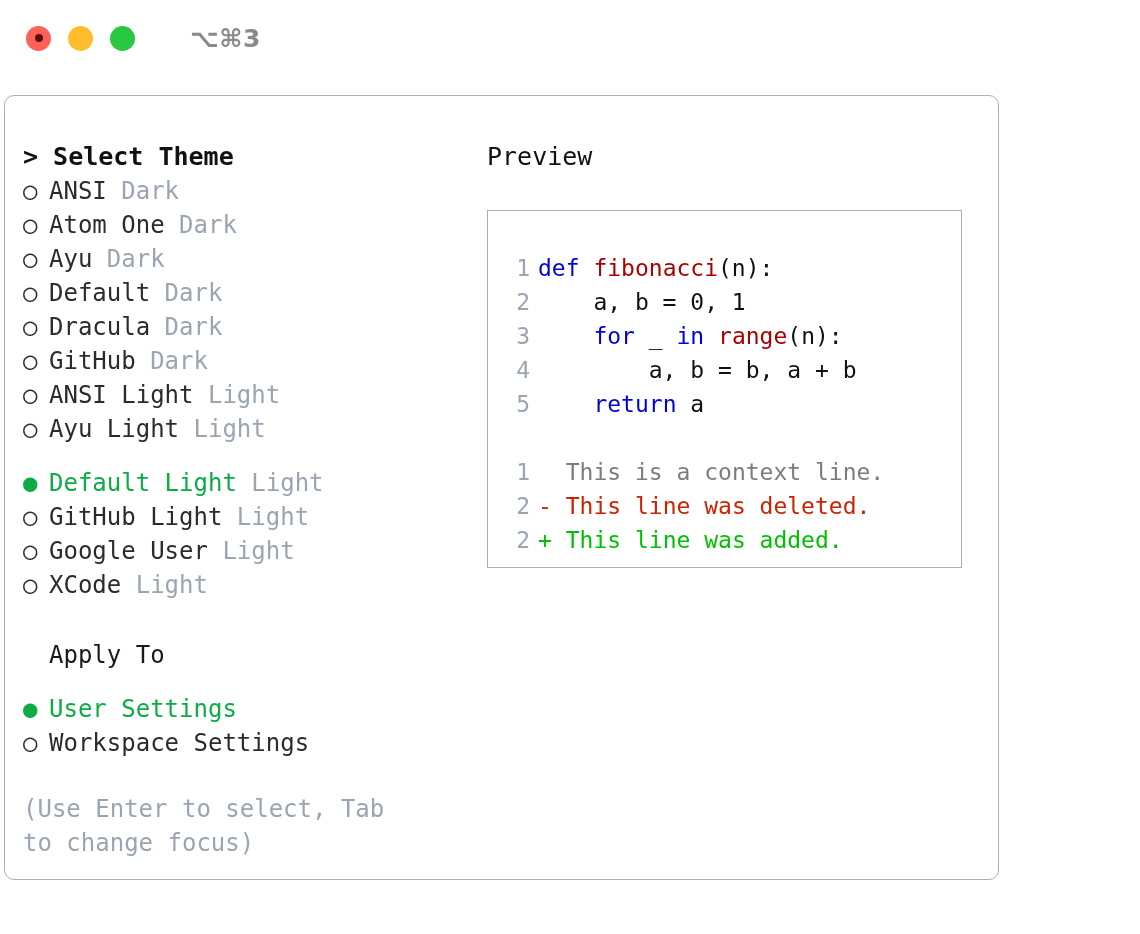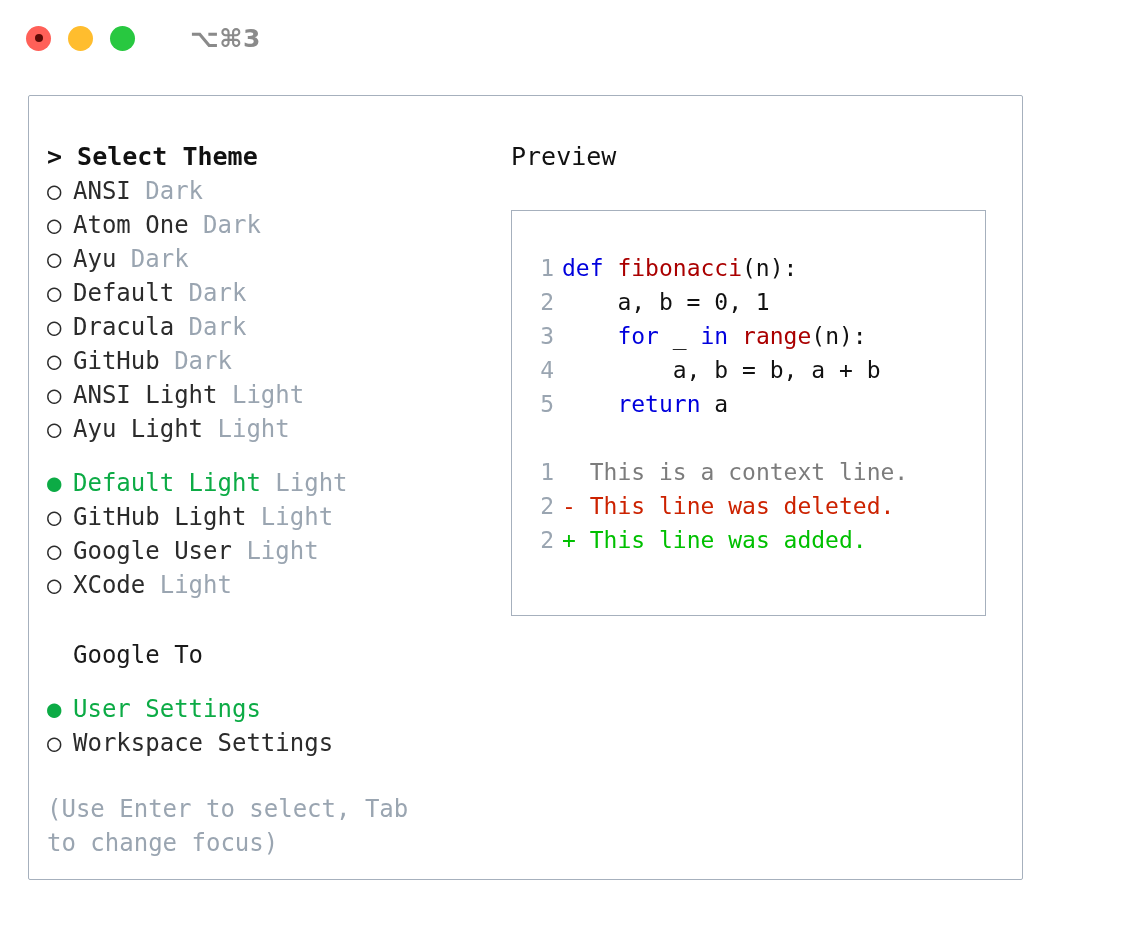--- a/index.html
+++ b/index.html
@@ -63,26 +63,26 @@
     color: #8a8a8a;
     font-size: 25px;
     font-weight: bold;
     letter-spacing: 0.5px;
     font-family: "DejaVu Sans", "Liberation Sans", sans-serif;
   }
 
   
   .panel {
     position: absolute;
-    left: 28px;
+    left: 4px;
     top: 95px;
     width: 995px;
     height: 785px;
     border: 1.5px solid #a6b0bd;
-    border-radius: 2px;
+    border-radius: 10px;
     box-sizing: border-box;
     background: #ffffff;
   }
 
   .panel-inner {
     display: flex;
     padding: 44px 0 0 0;
     height: 100%;
     box-sizing: border-box;
   }
@@ -146,21 +146,21 @@
   
   .preview-title {
     font-size: 25px;
     color: #111111;
     line-height: 34px;
     white-space: pre;
   }
   .preview-box {
     margin-top: 36px;
     width: 475px;
-    height: 406px;
+    height: 358px;
     border: 1.5px solid #a6b0bd;
     box-sizing: border-box;
     background: #ffffff;
     padding: 40px 16px 0 0;
   }
   .code-area {
     font-size: 23px;
     line-height: 34px;
     white-space: pre;
   }
@@ -211,21 +211,21 @@
             <div class="opt-row"><span class="marker">○</span><span>ANSI Light</span><span> </span><span class="tag">Light</span></div>
             <div class="opt-row"><span class="marker">○</span><span>Ayu Light</span><span> </span><span class="tag">Light</span></div>
             <div class="opt-row selected"><span class="marker">●</span><span>Default Light</span><span> </span><span class="tag">Light</span></div>
             <div class="opt-row"><span class="marker">○</span><span>GitHub Light</span><span> </span><span class="tag">Light</span></div>
             <div class="opt-row"><span class="marker">○</span><span>Google User</span><span> </span><span class="tag">Light</span></div>
             <div class="opt-row"><span class="marker">○</span><span>XCode</span><span> </span><span class="tag">Light</span></div>
           </div>
 
         <div class="section-gap"></div>
 
-        <div class="plain-header"><span class="marker"> </span><span>Google To</span></div>
+        <div class="plain-header"><span class="marker"> </span><span>Apply To</span></div>
 
         <div id="apply-to-list">
             <div class="opt-row selected"><span class="marker">●</span><span>User Settings</span></div>
             <div class="opt-row"><span class="marker">○</span><span>Workspace Settings</span></div>
           </div>
 
         <div class="hint">(Use Enter to select, Tab to change focus)</div>
       </div>
 
       <div class="col-right">

